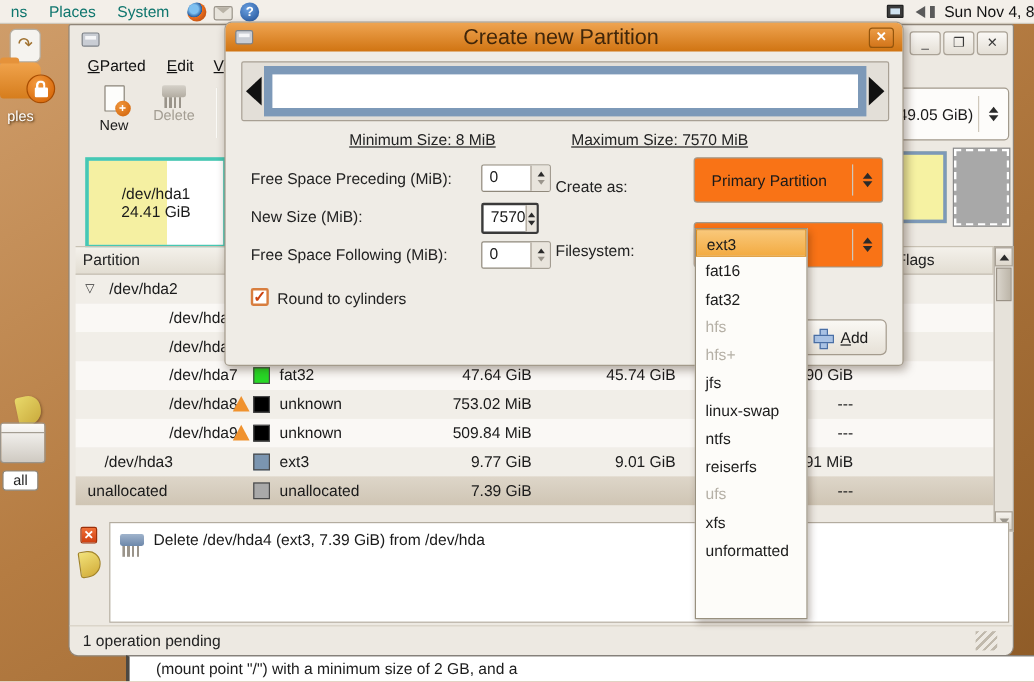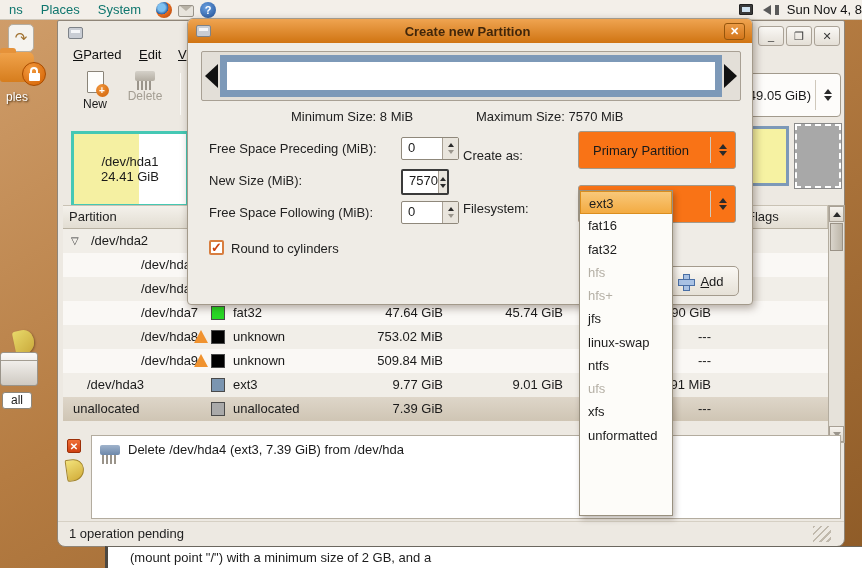--- a/index.html
+++ b/index.html
@@ -108,30 +108,30 @@
 
   
   .strip { left:105px; top:546px; width:757px; height:22px; background:#fff; border-left:3px solid #4c4842; border-top:1px solid #6b675f;
            line-height:21px; padding-left:22px; color:#1c1c1c; }
 
   
   .dialog { left:187px; top:18px; width:566px; height:287px; background:#efece6; border:1px solid #a39a8b; border-radius:6px 6px 4px 4px;
             box-shadow:2px 3px 8px rgba(40,20,0,.35); }
   .dtitle { position:absolute; left:0; top:0; right:0; height:24px; background:linear-gradient(#efa451,#d07412);
             border-radius:5px 5px 0 0; display:flex; align-items:center; }
-  .dtitle .t { flex:1; text-align:center; font-weight:bold; color:#40260a; font-size:13px; }
+  .dtitle .t { flex:1; text-align:center; font-weight:normal; color:#40260a; font-size:18px; }
   .dclose { width:21px; height:17px; margin-right:7px; background:linear-gradient(#eb9b45,#d3751a); border:1px solid #94550c; border-radius:3px;
             color:#fff; font-size:11px; font-weight:bold; text-align:center; line-height:15px; }
   .slider { position:absolute; left:13px; top:32px; width:540px; height:50px; background:#e3dfd8; border:1px solid #a8a094; border-radius:2px;
             display:flex; align-items:center; }
   .sl-left { width:0;height:0;border-top:12px solid transparent;border-bottom:12px solid transparent;border-right:13px solid #111; margin-left:3px;}
   .sl-right{ width:0;height:0;border-top:12px solid transparent;border-bottom:12px solid transparent;border-left:13px solid #111; margin-right:3px;}
   .sl-bar { flex:1; height:42px; margin:0 2px; background:#7d99b8; position:relative; }
   .sl-bar .inner { position:absolute; left:7px; right:7px; top:7px; bottom:7px; background:#fff; }
-  .dlabel-row { position:absolute; color:#222; }
+  .dlabel-row { position:absolute; color:#222;text-decoration:underline; }
   .field-label { position:absolute; left:21px; color:#222; }
   .spinbox { position:absolute; left:213px; width:58px; height:23px; background:#fff; border:1px solid #8f887b; border-radius:2px; display:flex; }
   .spinbox .val { flex:1; padding:2px 0 0 6px; }
   .spinbox .btns { width:16px; background:#e9e5dd; border-left:1px solid #a8a094; display:flex; flex-direction:column; align-items:center; justify-content:center; gap:3px; }
   .spinbox .btns .tri-up{ border-left-width:3.5px;border-right-width:3.5px;border-bottom-width:4.5px; }
   .spinbox .btns .tri-down{ border-left-width:3.5px;border-right-width:3.5px;border-top-width:4.5px; }
   .spinbox.focused { border:2px solid #3a3a3a; width:48px; height:26px; }
   .dcombo { position:absolute; left:390px; width:158px; height:38px; background:#f97316; border:1px solid #a29a8c; border-radius:3px;
             display:flex; align-items:center; }
   .dcombo .txt { flex:1; padding-left:14px; }
@@ -380,18 +380,19 @@
 
   <div class="abs popup">
     <div class="item sel">ext3</div>
     <div class="item">fat16</div>
     <div class="item">fat32</div>
     <div class="item dis">hfs</div>
     <div class="item dis">hfs+</div>
     <div class="item">jfs</div>
     <div class="item">linux-swap</div>
     <div class="item">ntfs</div>
+    <div class="item">reiserfs</div>
     <div class="item dis">ufs</div>
     <div class="item">xfs</div>
     <div class="item">unformatted</div>
   </div>
 
 </div>
 
 </body></html>

